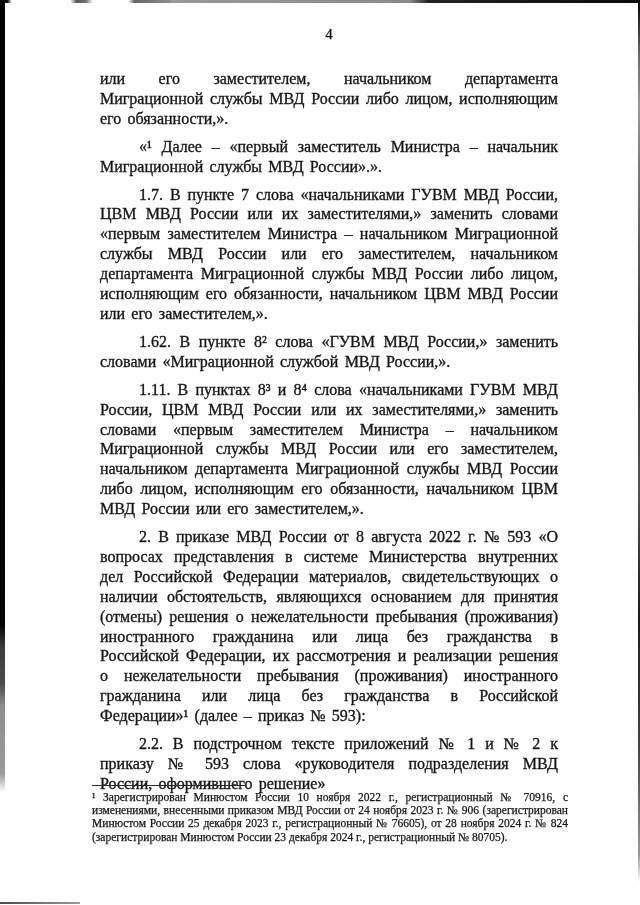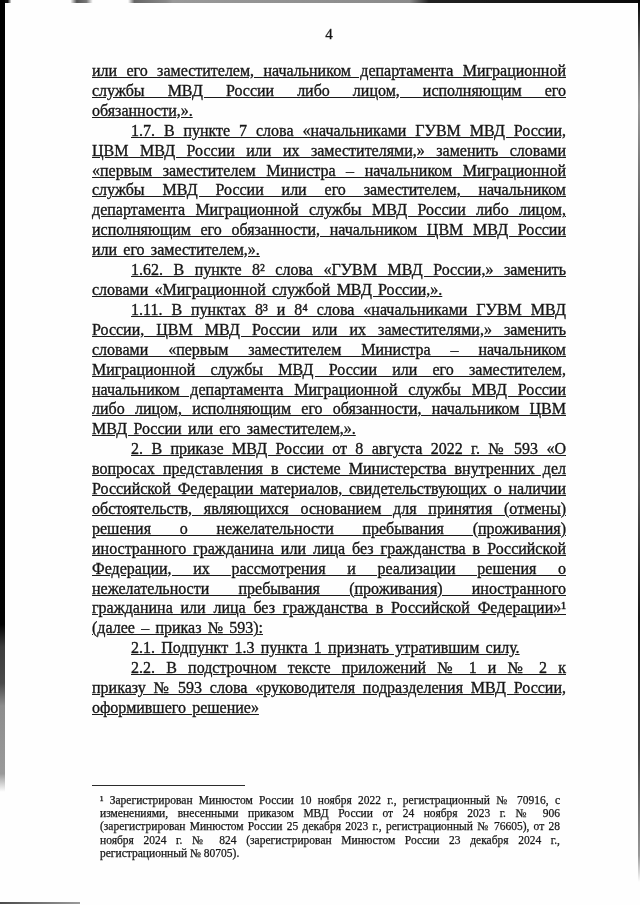--- a/index.html
+++ b/index.html
@@ -64,63 +64,62 @@
     position: absolute;
     left: 92px; top: 61px;
     width: 474px;
     font-size: 16px;
     line-height: 19.9px;
     text-align: justify;
     word-spacing: 0.14em;
     -webkit-text-stroke: 0.35px #1a1a1a;
   }
   .content p {
-    margin: 0;
+    margin: 8px;
     text-indent: 39px;
-    text-decoration: underline;
   }
   .content p.no-indent {
     text-indent: 0;
   }
   .footnote {
     position: absolute;
     left: 92px; top: 785px;
     width: 476px;
     font-size: 11.5px;
     line-height: 13.2px;
     text-align: justify;
     -webkit-text-stroke: 0.25px #1a1a1a;
   }
   .footnote-rule {
     width: 153px;
     height: 0;
     border-top: 1.5px solid #2b2b2b;
     margin: 0 0 5px 0;
   }
-  .footnote p { margin: 8px; }
+  .footnote p { margin: 0; }
 </style>
 </head>
 <body>
 
 <div class="page">
 
   <div class="edge-top"></div>
   <div class="edge-left"></div>
   <div class="edge-right"></div>
   <div class="edge-bottom-left"></div>
 
   <div class="page-number">4</div>
 
   <div class="content">
     <p class="no-indent">или его заместителем, начальником департамента Миграционной службы МВД России либо лицом, исполняющим его обязанности,».</p>
+    <p>«¹ Далее – «первый заместитель Министра – начальник Миграционной службы МВД России».».</p>
     <p>1.7. В пункте 7 слова «начальниками ГУВМ МВД России, ЦВМ МВД России или их заместителями,» заменить словами «первым заместителем Министра – начальником Миграционной службы МВД России или его заместителем, начальником департамента Миграционной службы МВД России либо лицом, исполняющим его обязанности, начальником ЦВМ МВД России или его заместителем,».</p>
     <p>1.62. В пункте 8² слова «ГУВМ МВД России,» заменить словами «Миграционной службой МВД России,».</p>
     <p>1.11. В пунктах 8³ и 8⁴ слова «начальниками ГУВМ МВД России, ЦВМ МВД России или их заместителями,» заменить словами «первым заместителем Министра – начальником Миграционной службы МВД России или его заместителем, начальником департамента Миграционной службы МВД России либо лицом, исполняющим его обязанности, начальником ЦВМ МВД России или его заместителем,».</p>
     <p>2. В приказе МВД России от 8 августа 2022 г. № 593 «О вопросах представления в системе Министерства внутренних дел Российской Федерации материалов, свидетельствующих о наличии обстоятельств, являющихся основанием для принятия (отмены) решения о нежелательности пребывания (проживания) иностранного гражданина или лица без гражданства в Российской Федерации, их рассмотрения и реализации решения о нежелательности пребывания (проживания) иностранного гражданина или лица без гражданства в Российской Федерации»¹ (далее – приказ № 593):</p>
-    <p>2.1. Подпункт 1.3 пункта 1 признать утратившим силу.</p>
     <p>2.2. В подстрочном тексте приложений № 1 и № 2 к приказу № 593 слова «руководителя подразделения МВД России, оформившего решение»</p>
   </div>
 
   <div class="footnote">
     <div class="footnote-rule"></div>
     <p>¹ Зарегистрирован Минюстом России 10 ноября 2022 г., регистрационный № 70916, с изменениями, внесенными приказом МВД России от 24 ноября 2023 г. № 906 (зарегистрирован Минюстом России 25 декабря 2023 г., регистрационный № 76605), от 28 ноября 2024 г. № 824 (зарегистрирован Минюстом России 23 декабря 2024 г., регистрационный № 80705).</p>
   </div>
 
 </div>
 

